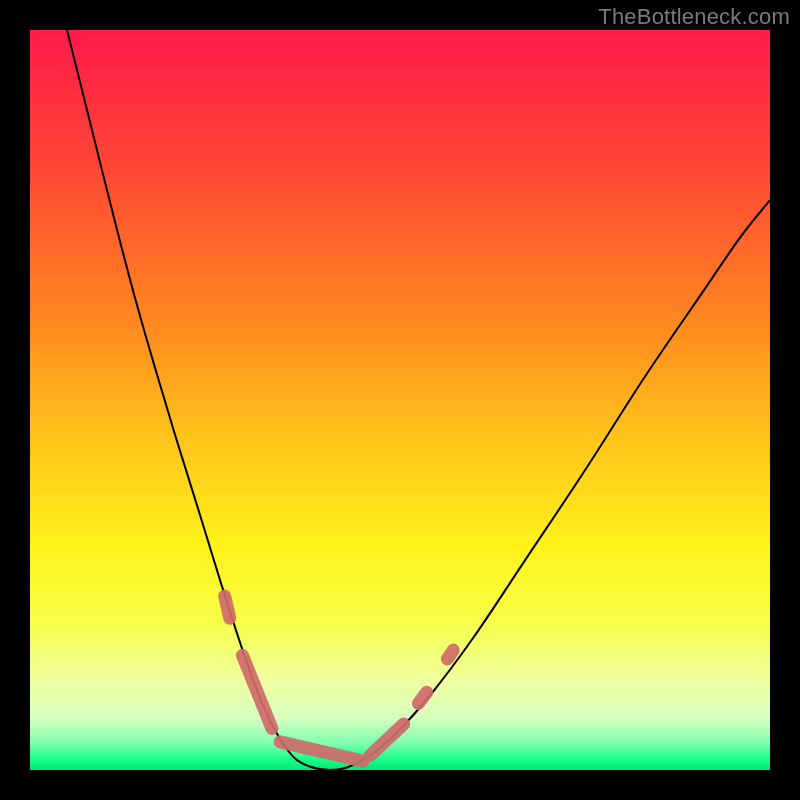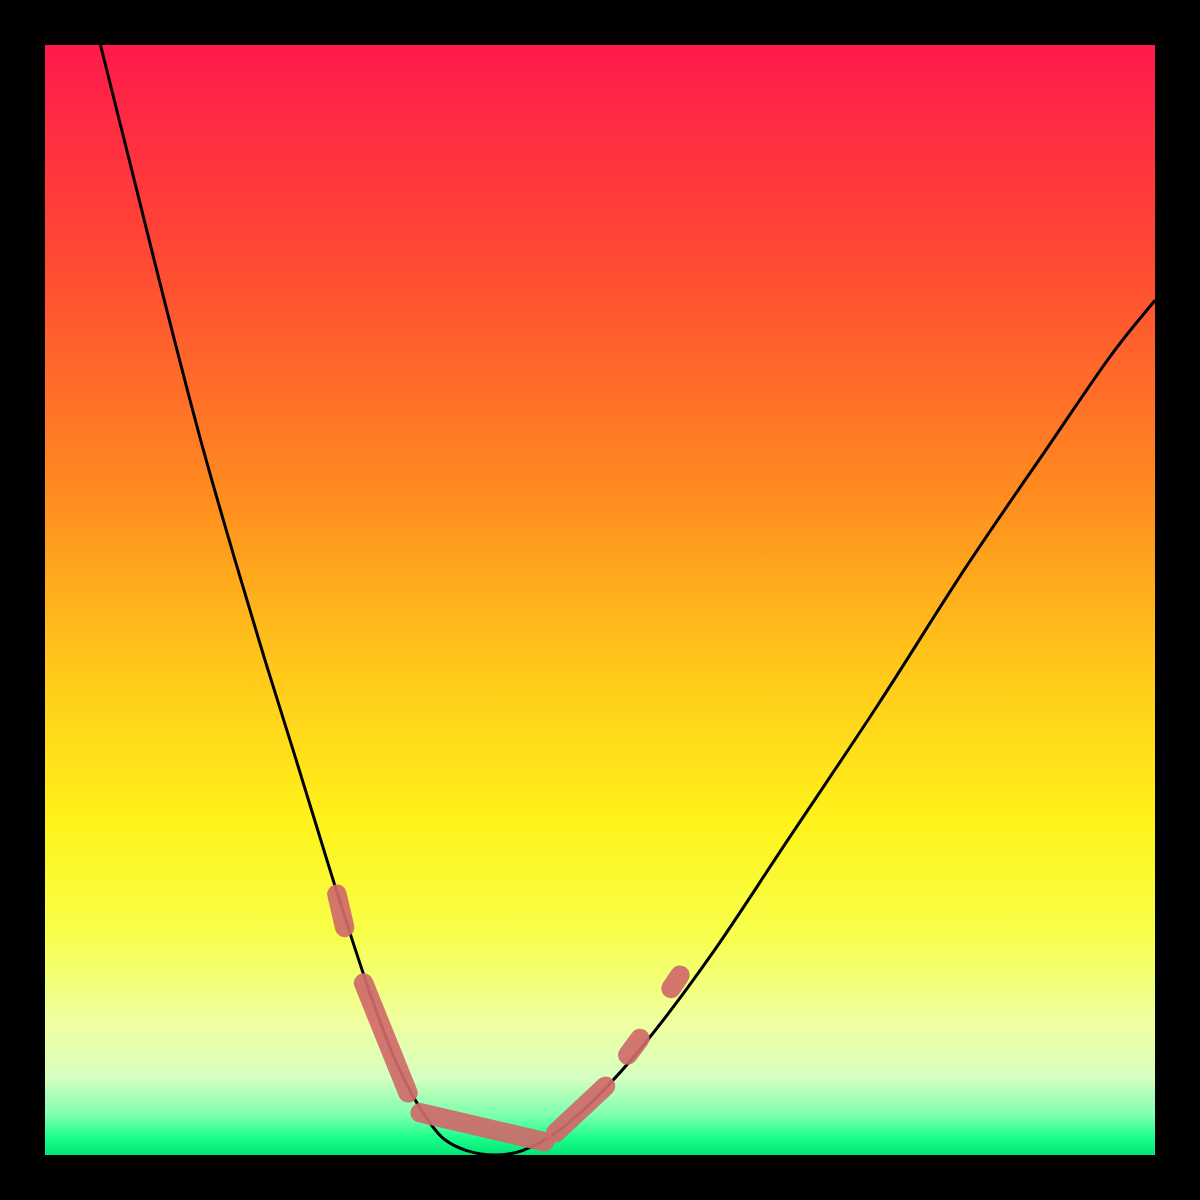--- a/index.html
+++ b/index.html
@@ -34,20 +34,21 @@
     font-size: 22px;
     font-weight: 400;
     letter-spacing: 0.2px;
   }
   svg { display: block; }
 </style>
 </head>
 <body>
 
 <div class="frame">
+  <div class="watermark">TheBottleneck.com</div>
   <div class="plot">
     <svg id="chart-svg" width="740" height="740" viewBox="0 0 740 740" preserveAspectRatio="none">
       <defs>
         <linearGradient id="bg-grad" x1="0" y1="0" x2="0" y2="1">
             <stop offset="0%" stop-color="#ff1a4b"></stop>
             <stop offset="20%" stop-color="#ff4b33"></stop>
             <stop offset="40%" stop-color="#ff8a1f"></stop>
             <stop offset="55.00000000000001%" stop-color="#ffc41a"></stop>
             <stop offset="70%" stop-color="#fff31a"></stop>
             <stop offset="80%" stop-color="#f7ff4a"></stop>

